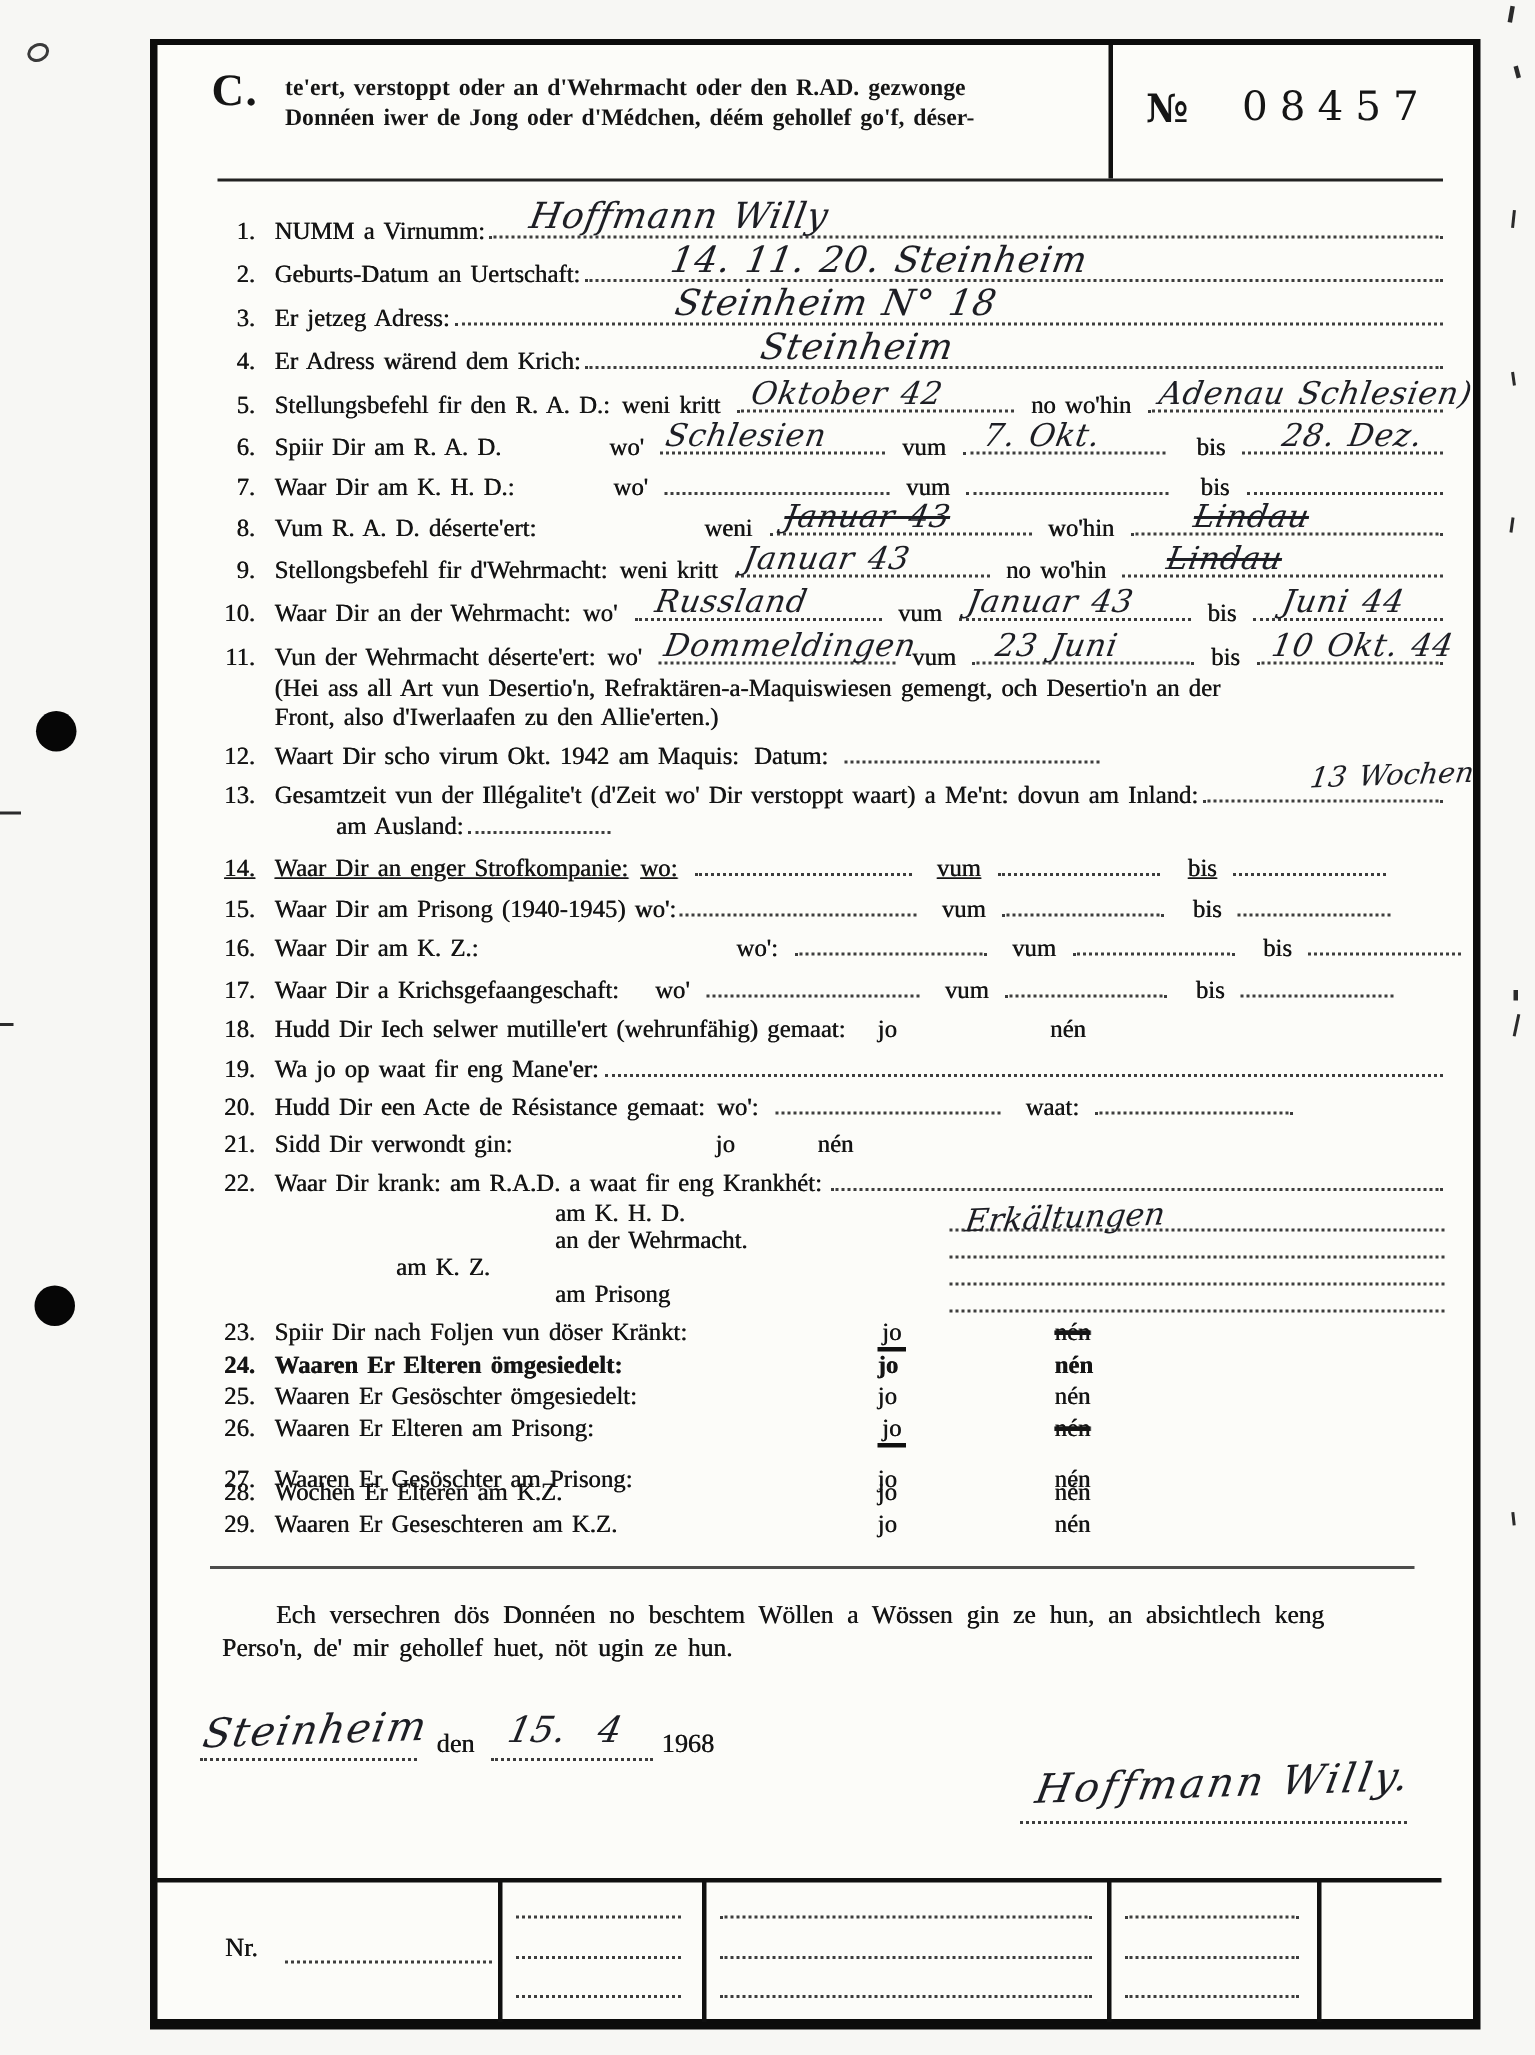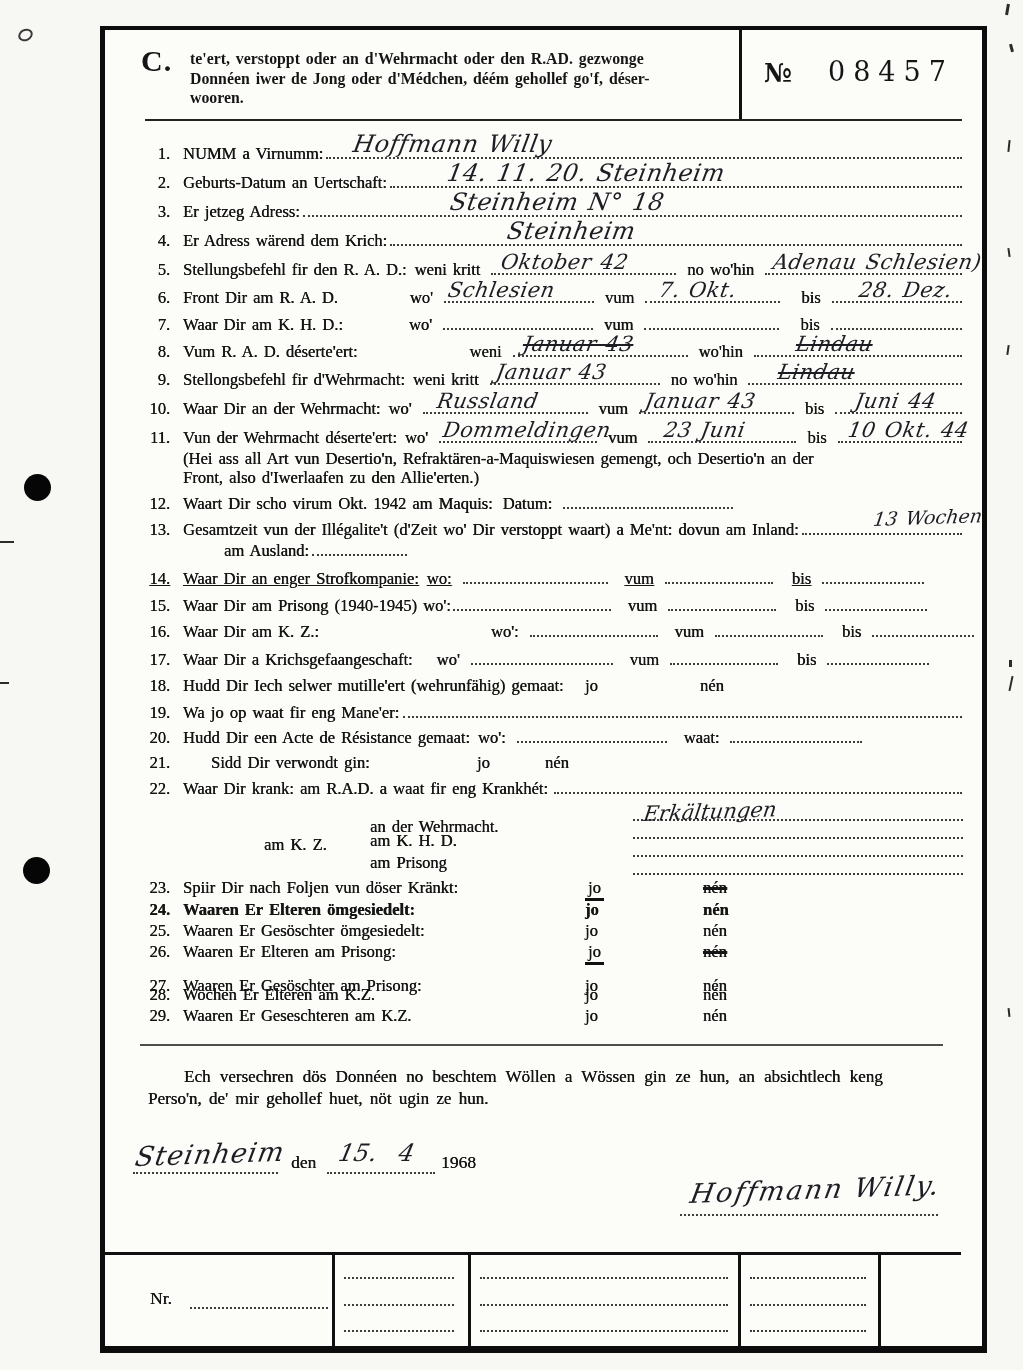--- a/index.html
+++ b/index.html
@@ -94,21 +94,20 @@
 <div class="mk" style="left:1009px;top:660px;width:3px;height:7px;"></div>
 <div class="mk" style="left:1010px;top:676px;width:2px;height:15px;transform:rotate(12deg);"></div>
 <div class="mk" style="left:1008px;top:1008px;width:2px;height:9px;transform:rotate(-6deg);"></div>
 
 <div class="frame"></div>
 
 <div class="abs c-letter">C.</div>
 <div class="abs hdr-text">
   <div>te'ert, verstoppt oder an d'Wehrmacht oder den R.AD. gezwonge</div>
   <div>Donnéen iwer de Jong oder d'Médchen, déém gehollef go'f, déser-</div>
-  <div>wooren.</div>
 </div>
 <div class="abs vdiv"></div>
 <div class="abs no-label">№</div>
 <div class="abs no-value">08457</div>
 <div class="abs hline-header"></div>
 
 <div>
     <div class="row big" style="top: 144px;">
       <span class="num">1.</span>
       <span class="lbl">NUMM a Virnumm:</span>
@@ -144,21 +143,21 @@
       <span class="field" style="width: 185px;">
         <span class="hw" style="left: 8px;">Oktober 42</span>
       </span>
       <span class="txt">no wo'hin</span>
       <span class="field fill">
         <span class="hw" style="left: 6px;">Adenau Schlesien)</span>
       </span>
     </div>
     <div class="row" style="top: 288px;">
       <span class="num">6.</span>
-      <span class="lbl">Front Dir am R. A. D.</span>
+      <span class="lbl">Spiir Dir am R. A. D.</span>
       <span class="txt" style="margin-left: 72px;">wo'</span>
       <span class="field" style="width: 150px;">
         <span class="hw" style="left: 2px;">Schlesien</span>
       </span>
       <span class="txt">vum</span>
       <span class="field" style="width: 135px;">
         <span class="hw" style="left: 12px;">7. Okt.</span>
       </span>
       <span class="txt" style="margin-left: 18px;">bis</span>
       <span class="field fill">
@@ -307,34 +306,34 @@
       <span class="field fill" style="margin-left: 4px;"></span>
     </div>
     <div class="row" style="top: 728px;">
       <span class="num">20.</span>
       <span class="lbl">Hudd Dir een Acte de Résistance gemaat:</span>
       <span class="txt">wo':</span>
       <span class="field" style="width: 150px;"></span>
       <span class="txt" style="margin-left: 14px;">waat:</span>
       <span class="field" style="width: 132px;"></span>
     </div>
-    <div class="row" style="top: 753px; gap: 28px;">
+    <div class="row" style="top: 753px;">
       <span class="num">21.</span>
       <span class="lbl">Sidd Dir verwondt gin:</span>
       <span class="absopt" style="left: 331px;">jo</span>
       <span class="absopt" style="left: 399px;">nén</span>
     </div>
     <div class="row" style="top: 779px;">
       <span class="num">22.</span>
       <span class="lbl">Waar Dir krank: am R.A.D. a waat fir eng Krankhét:</span>
       <span class="field fill" style="margin-left: 6px;"></span>
     </div>
     <div class="row" style="top: 799px;">
       <span class="num"></span>
-      <span class="lbl" style="margin-left: 200px; margin-top: 32px;">am K. H. D.</span>
+      <span class="lbl" style="margin-left: 200px;">am K. H. D.</span>
       <span class="dotline" style="left: 487px; width: 330px;"></span>
     </div>
     <div class="row" style="top: 817px;">
       <span class="num"></span>
       <span class="lbl" style="margin-left: 200px;">an der Wehrmacht.</span>
       <span class="dotline" style="left: 487px; width: 330px;"></span>
       <span class="hwa" style="left: 496px; top: -15px;">Erkältungen</span>
     </div>
     <div class="row" style="top: 835px;">
       <span class="num"></span>

